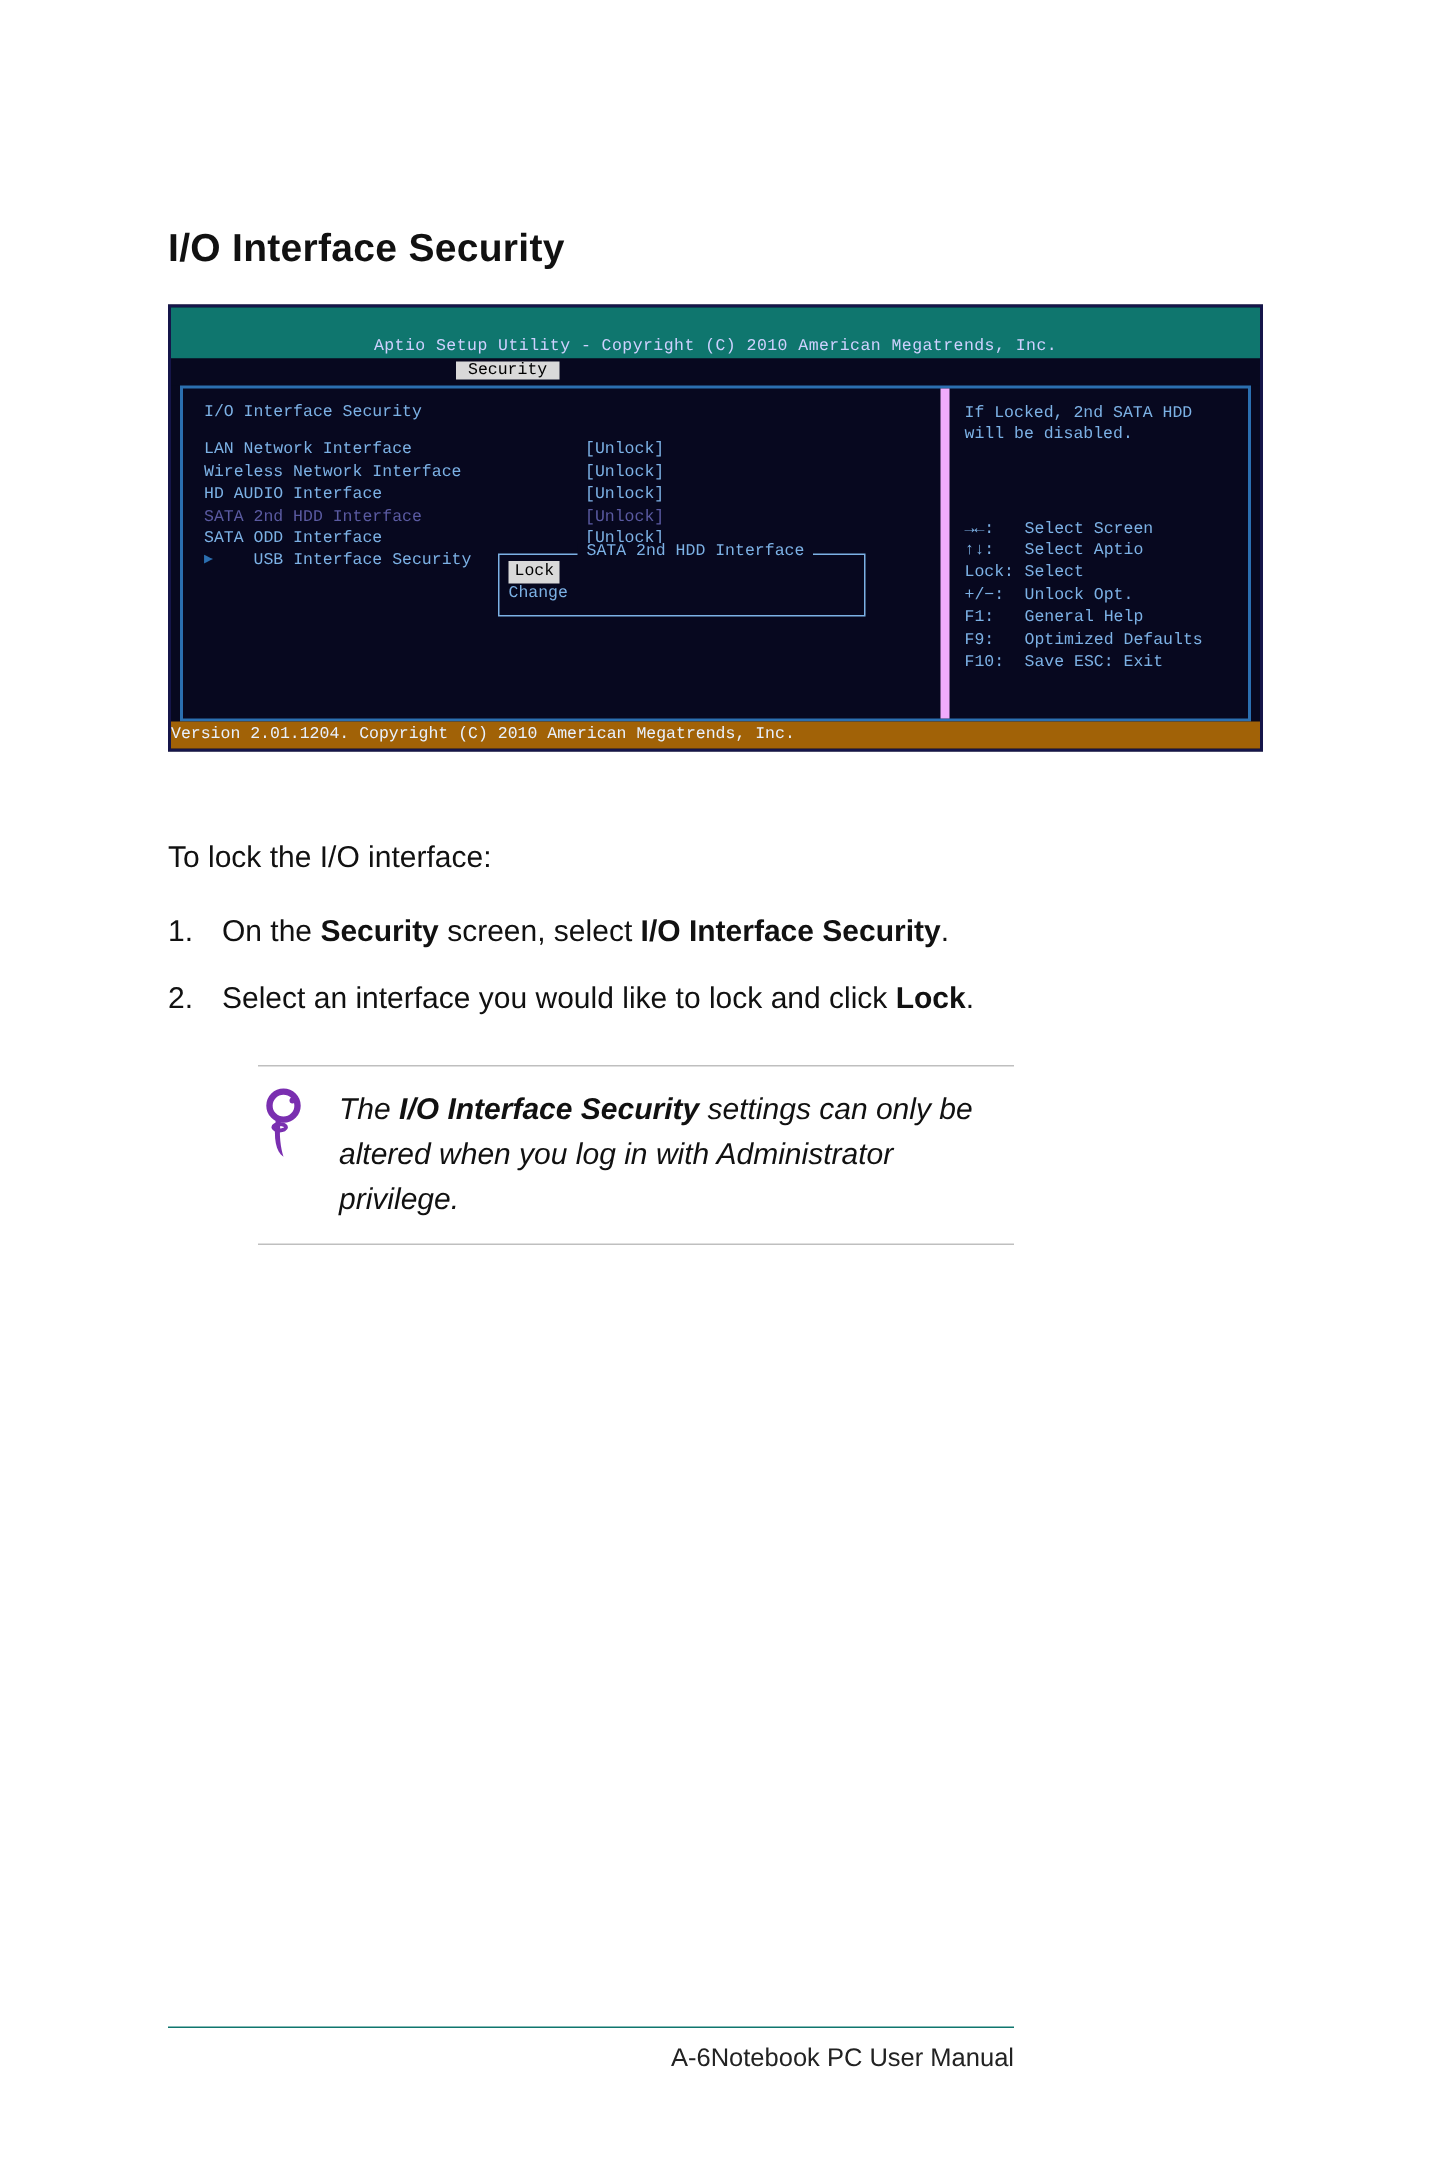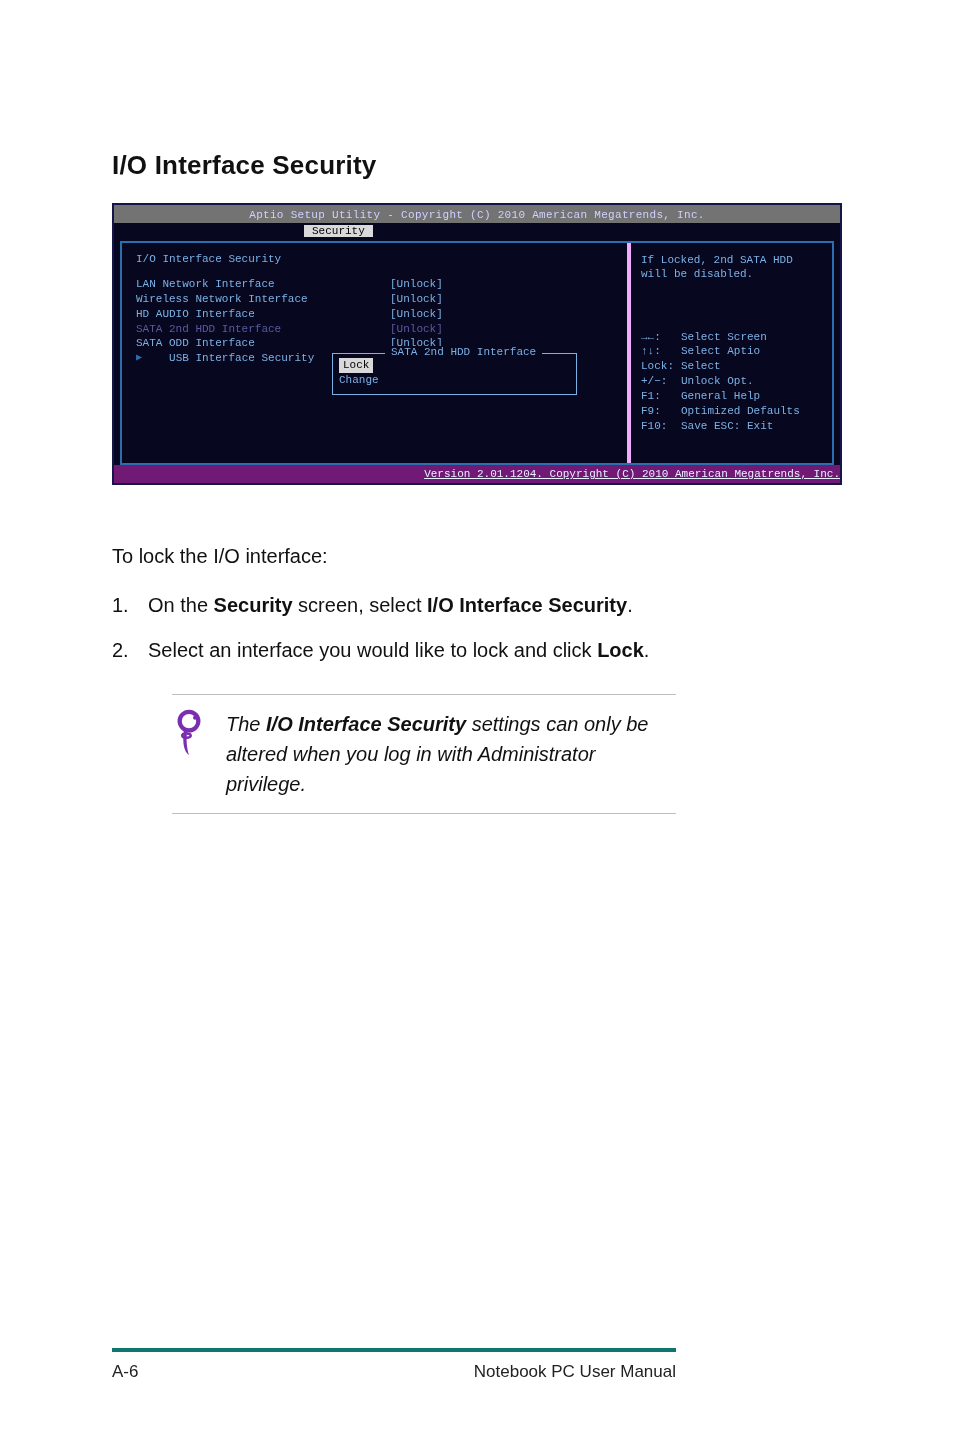--- a/index.html
+++ b/index.html
@@ -5,68 +5,68 @@
   * { box-sizing: border-box; margin: 0; padding: 0; }
   html, body { width: 954px; height: 1438px; background: #fff; font-family: "Segoe UI", "Helvetica Neue", Arial, sans-serif; color: #111; }
   .page { width: 788px; height: 1438px; padding: 150px 112px 60px 112px; position: relative; }
   .h2 { font-size: 26px; font-weight: 700; margin: 0 0 22px 0; letter-spacing: 0.2px; }
   .bios {
     width: 730px; border: 2px solid #15154a; background: #07081f;
     color: #cfd1ff; font-family: "Courier New", monospace; font-size: 11px;
     margin: 0 0 40px 0;
   }
   .bios-header {
-    background: #737373; color: #cfd1ff; text-align: center; padding: 4px 0 2px 0;
+    background: #0f766e; color: #cfd1ff; text-align: center; padding: 20px 0 2px 0;
     letter-spacing: 0.3px; font-size: 11px;
   }
   .bios-tabs {
     background: #07081f; padding: 2px 0 4px 0;
   }
   .bios-tab {
     display: inline-block; margin-left: 190px; padding: 0 8px;
     background: #d9d9d9; color: #000; font-size: 11px;
   }
   .bios-inner {
     border: 2px solid #2b6fb0; margin: 0 6px 0 6px;
     display: flex; align-items: stretch;
   }
   .bios-left { flex: 1 1 auto; padding: 10px 14px 14px 14px; position: relative; min-height: 220px; }
-  .bios-right { flex: 0 0 205px; border-left: 4px solid #f0abfc; padding: 10px 10px 24px 10px; color: #7cb1e5; font-size: 11px; }
+  .bios-right { flex: 0 0 205px; border-left: 6px solid #f0abfc; padding: 10px 10px 24px 10px; color: #7cb1e5; font-size: 11px; }
   .bios-item { color: #7cb1e5; }
   .bios-item.dim { color: #5a5aa1; }
   .bios-items { padding-top: 4px; }
   .bios-row { display: flex; justify-content: flex-start; gap: 24px; line-height: 1.35; }
   .bios-row .label { flex: 0 0 230px; }
   .bios-row .value { color: #7cb1e5; }
   .bios-row .value.dim { color: #5a5aa1; }
   .arrowline::before { content: "\25B6"; color: #2b6fb0; margin-right: 3px; font-size: 10px; }
   .popup {
     position: absolute; left: 210px; top: 110px; width: 245px;
     border: 1px solid #7cb1e5; background: #07081f; padding: 4px 6px 6px 6px;
   }
   .popup-title { position: absolute; top: -8px; left: 52px; background: #07081f; padding: 0 6px; color: #7cb1e5; font-size: 11px; }
   .popup-item { line-height: 1.35; }
   .popup-item.sel { background: #d9d9d9; color: #000; display: inline-block; padding: 0 4px; }
   .popup-item.norm { color: #7cb1e5; }
   .help-top { color: #7cb1e5; margin-bottom: 48px; line-height: 1.3; }
   .help-key { display: flex; gap: 6px; line-height: 1.35; }
   .help-key .k { width: 34px; }
   .bios-footer {
-    background: #701a75; color: #e8f1ff; text-align: right; padding: 3px 0; font-size: 11px; text-decoration: underline;
+    background: #a16207; color: #e8f1ff; text-align: left; padding: 3px 0; font-size: 11px;
   }
   .body-text { font-size: 20px; line-height: 1.55; margin-top: 56px; }
   .lead { margin: 0 0 18px 0; }
   ol.steps { list-style: none; margin: 0 0 28px 0; }
   ol.steps li { display: flex; align-items: baseline; margin: 0 0 14px 0; }
   ol.steps li .num { width: 36px; }
   ol.steps li .txt { flex: 1; }
   .notebox { display: flex; align-items: flex-start; border-top: 1px solid #bfbfbf; border-bottom: 1px solid #bfbfbf; padding: 14px 0 14px 0; margin-top: 20px; gap: 20px; margin-left: 60px; }
   .notebox .icon { width: 34px; flex: 0 0 34px; }
   .notebox .note { font-size: 20px; line-height: 1.5; font-style: italic; }
-  .footer { position: absolute; left: 112px; right: 112px; bottom: 56px; display: flex; justify-content: space-between; font-size: 17px; color: #222; border-top: 4px solid #0f766e; padding-top: 10px; }
+  .footer { position: absolute; left: 112px; right: 112px; bottom: 56px; display: flex; justify-content: flex-end; font-size: 17px; color: #222; border-top: 1px solid #0f766e; padding-top: 10px; }
   b { font-weight: 700; }
 </style>
 </head>
 <body>
 
 <div class="page">
   <div class="h2">I/O Interface Security</div>
 
   <div class="bios">
     <div class="bios-header">Aptio Setup Utility - Copyright (C) 2010 American Megatrends, Inc.</div>

